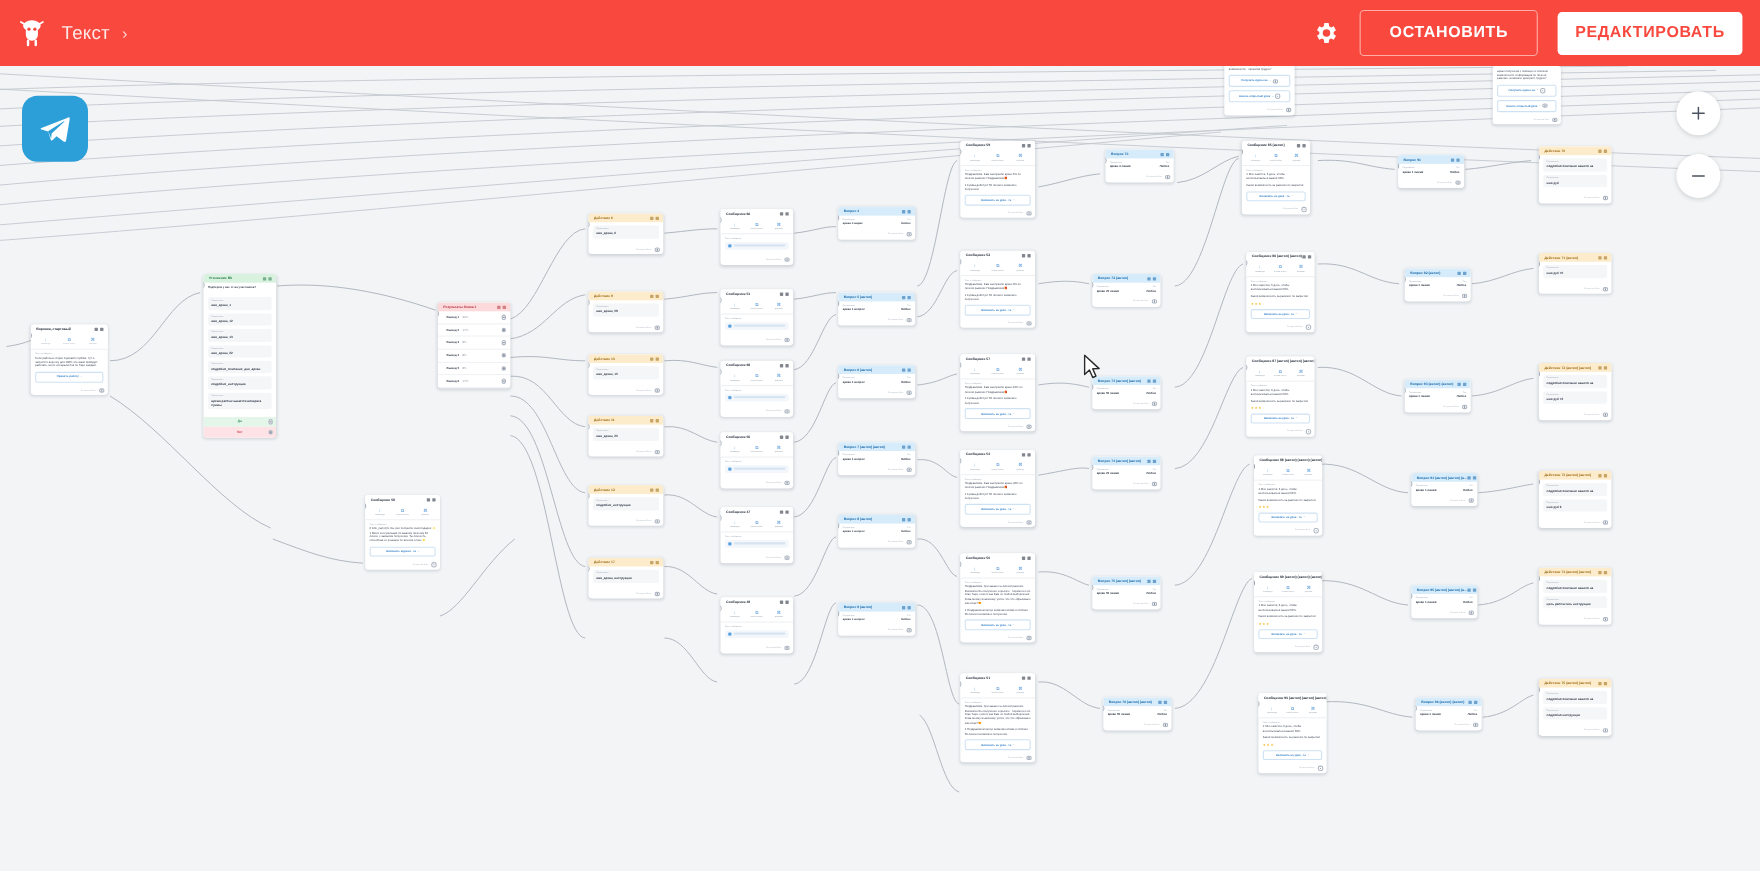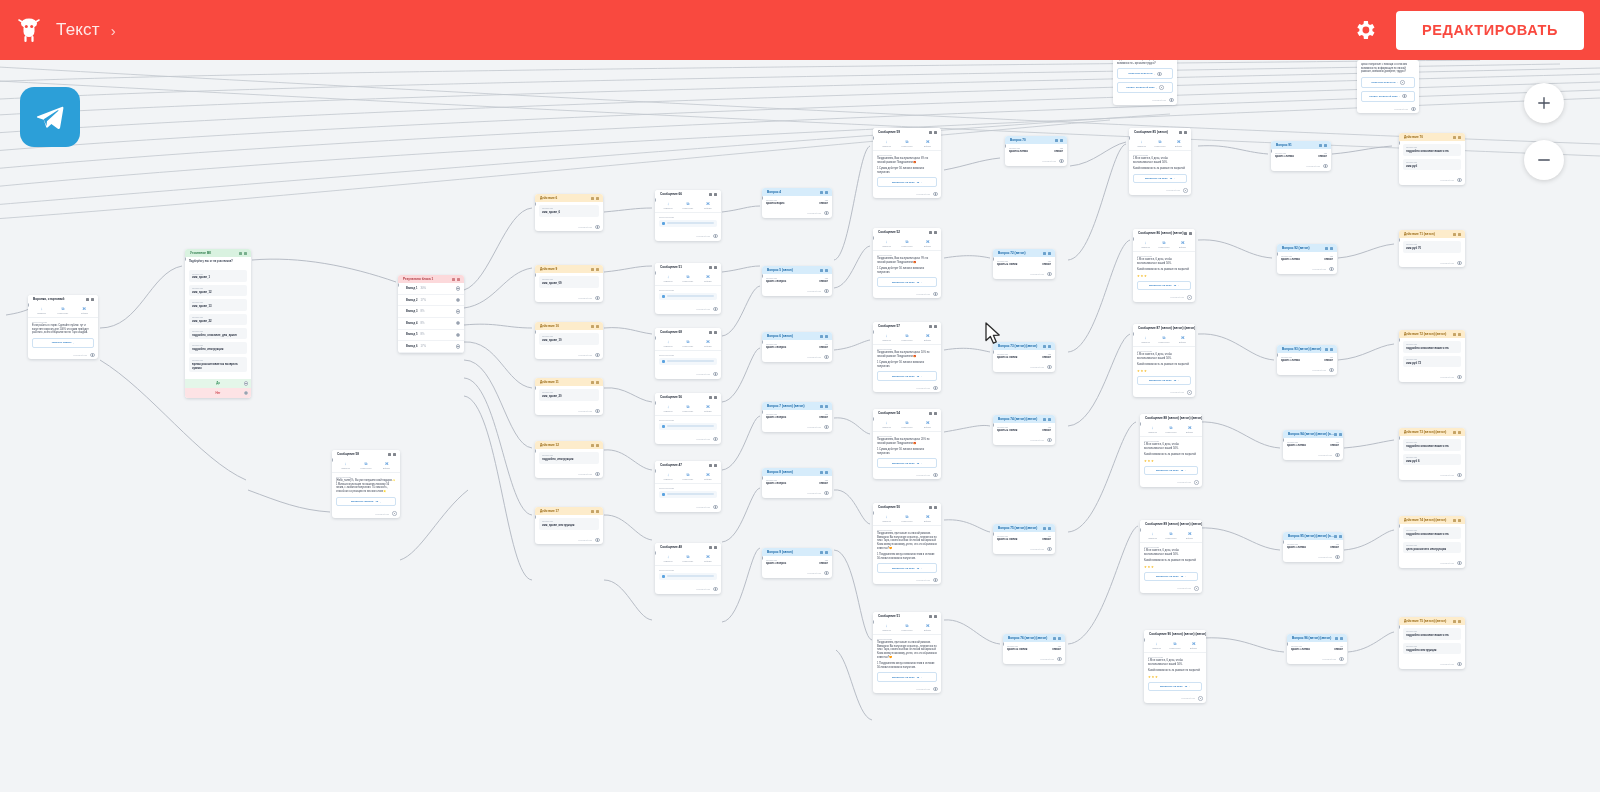--- a/index.html
+++ b/index.html
@@ -39,21 +39,21 @@
     cursor: pointer; background: none; border: none;
   }
   .btn-ghost {
     height: 42px; padding: 0 26px;
     background: transparent; color: #fff;
     border: 1px solid rgba(255,255,255,.55); border-radius: 4px;
     font-size: 14.5px; font-weight: 600; letter-spacing: .6px;
     font-family: inherit; cursor: pointer;
   }
   .btn-solid {
-    height: 39px; padding: 0 26px;
+    height: 39px; padding: 0 16px;
     background: #fff; color: #f9493f;
     border: none; border-radius: 4px;
     font-size: 14.5px; font-weight: 600; letter-spacing: .6px;
     font-family: inherit; cursor: pointer;
   }
 
   
   .canvas {
     position: absolute; top: 60px; left: 0;
     width: 1600px; height: 732px;
@@ -232,20 +232,21 @@
   </span>
   <a class="crumb-link">Текст</a>
   <span class="crumb-sep">›</span>
 
   <div class="topbar-right">
     <button class="gear-btn" aria-label="settings">
       <svg viewBox="0 0 24 24" width="24" height="24" fill="#fff">
         <path d="M19.4 13a7.8 7.8 0 0 0 0-2l2.1-1.6-2-3.5-2.5 1a7.7 7.7 0 0 0-1.7-1L14.9 3h-4l-.4 2.9c-.6.25-1.2.6-1.7 1l-2.5-1-2 3.5L6.4 11a7.8 7.8 0 0 0 0 2l-2.1 1.6 2 3.5 2.5-1c.5.4 1.1.75 1.7 1l.4 2.9h4l.4-2.9c.6-.25 1.2-.6 1.7-1l2.5 1 2-3.5L19.4 13zM12.9 15.4a3.4 3.4 0 1 1 0-6.8 3.4 3.4 0 0 1 0 6.8z"></path>
       </svg>
     </button>
+    <button class="btn-ghost">ОСТАНОВИТЬ</button>
     <button class="btn-solid">РЕДАКТИРОВАТЬ</button>
   </div>
 </div>
 
 <div class="canvas">
 
   <svg class="edge-layer" aria-hidden="true">
     <g fill="none" stroke="#b9bfc7" stroke-width="0.8" opacity=".85">
       <path d="M-20,22 C300,10 900,6 1480,0"></path>
       <path d="M-20,40 C340,22 950,14 1560,4"></path>

